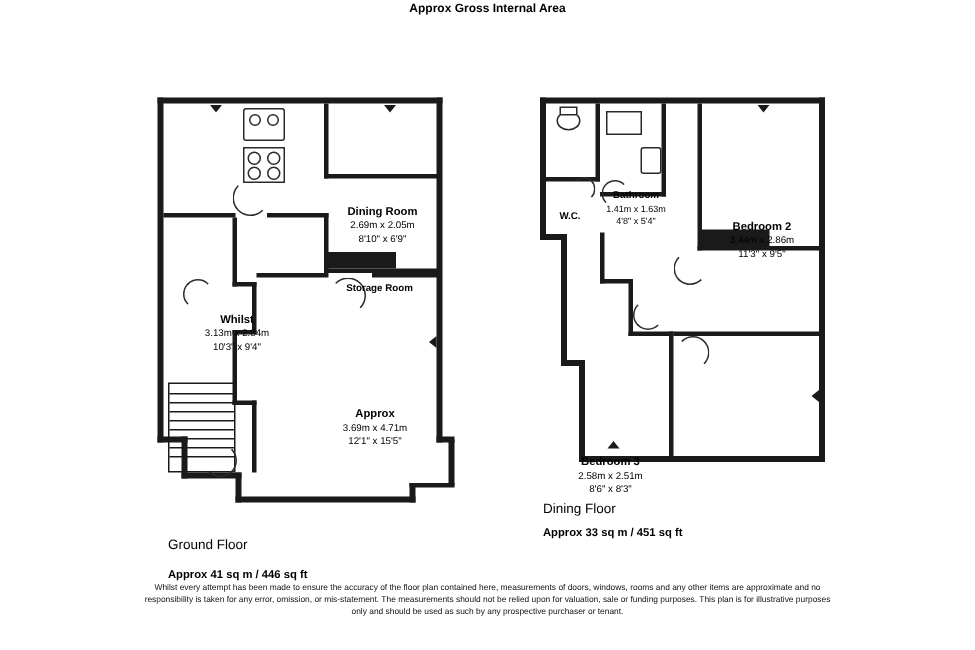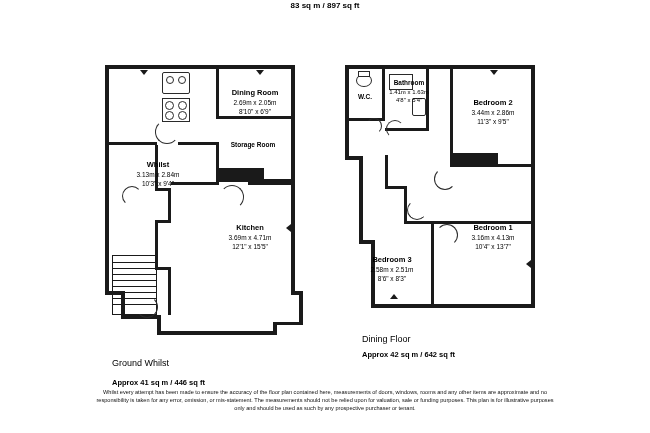--- a/index.html
+++ b/index.html
@@ -46,20 +46,21 @@
   }
 
   
   .room-label {
     position: absolute;
     text-align: center;
     font-size: 7px;
     line-height: 9.5px;
     color: #000;
     white-space: nowrap;
+    margin-top: 48px;
   }
   .room-label .nm {
     font-weight: bold;
     font-size: 7.5px;
     display: block;
   }
   .room-label .dm { display: block; font-size: 6.5px; }
   .room-label.small .nm { font-size: 6.5px; }
   .room-label.small .dm { font-size: 6px; line-height: 8px; }
 
@@ -111,21 +112,21 @@
     position: absolute;
     width: 0; height: 0;
   }
 </style>
 </head>
 <body>
 
 <div class="page">
 
   <div class="header">
-    <div>83 sq m / 897 sq ft</div>
+    <div>Approx Gross Internal Area</div>
   </div>
 
   <div class="plan" style="left:100px; top:60px; width:210px; height:290px;">
 
     <div class="wall" style="left:5px;  top:5px;  width:190px; height:4px;"></div>
 
     <div class="wall" style="left:5px;  top:5px;  width:4px;  height:230px;"></div>
 
     <div class="wall" style="left:5px;  top:231px; width:20px; height:4px;"></div>
     <div class="wall" style="left:21px; top:231px; width:4px;  height:28px;"></div>
@@ -201,30 +202,30 @@
       <span class="nm">Dining Room</span>
       <span class="dm">2.69m x 2.05m</span>
       <span class="dm">8'10" x 6'9"</span>
     </div>
 
     <div class="room-label small" style="left:118px; top:80px; width:70px;">
       <span class="nm">Storage Room</span>
     </div>
 
     <div class="room-label" style="left:120px; top:163px; width:110px; left:95px;">
-      <span class="nm">Kitchen</span>
+      <span class="nm">Approx</span>
       <span class="dm">3.69m x 4.71m</span>
       <span class="dm">12'1" x 15'5"</span>
     </div>
   </div>
 
-  <div class="floor-name" style="left:112px; top:358px;">Ground Whilst</div>
+  <div class="floor-name" style="left:112px; top:358px;">Ground Floor</div>
   <div class="floor-area" style="left:112px; top:378px;">Approx 41 sq m / 446 sq ft</div>
 
-  <div class="plan" style="left:340px; top:60px; width:215px; height:290px;">
+  <div class="plan" style="left:355px; top:60px; width:215px; height:290px;">
 
     <div class="wall" style="left:5px;   top:5px;   width:190px; height:4px;"></div>
     <div class="wall" style="left:5px;   top:5px;   width:4px;   height:95px;"></div>
     <div class="wall" style="left:5px;   top:96px;  width:18px;  height:4px;"></div>
     <div class="wall" style="left:19px;  top:96px;  width:4px;   height:88px;"></div>
     <div class="wall" style="left:19px;  top:180px; width:16px;  height:4px;"></div>
     <div class="wall" style="left:31px;  top:180px; width:4px;   height:68px;"></div>
     <div class="wall" style="left:31px;  top:244px; width:164px; height:4px;"></div>
     <div class="wall" style="left:191px; top:5px;   width:4px;   height:243px;"></div>
 
@@ -271,31 +272,26 @@
       <span class="dm">1.41m x 1.63m</span>
       <span class="dm">4'8" x 5'4"</span>
     </div>
 
     <div class="room-label" style="left:108px; top:38px; width:90px;">
       <span class="nm">Bedroom 2</span>
       <span class="dm">3.44m x 2.86m</span>
       <span class="dm">11'3" x 9'5"</span>
     </div>
 
-    <div class="room-label" style="left:108px; top:163px; width:90px;">
-      <span class="nm">Bedroom 1</span>
-      <span class="dm">3.16m x 4.13m</span>
-      <span class="dm">10'4" x 13'7"</span>
-    </div>
 
     <div class="room-label" style="left:14px; top:195px; width:76px;">
       <span class="nm">Bedroom 3</span>
       <span class="dm">2.58m x 2.51m</span>
       <span class="dm">8'6" x 8'3"</span>
     </div>
   </div>
 
   <div class="floor-name" style="left:362px; top:334px;">Dining Floor</div>
-  <div class="floor-area" style="left:362px; top:350px;">Approx 42 sq m / 642 sq ft</div>
+  <div class="floor-area" style="left:362px; top:350px;">Approx 33 sq m / 451 sq ft</div>
 
   <div class="disclaimer">Whilst every attempt has been made to ensure the accuracy of the floor plan contained here, measurements of doors, windows, rooms and any other items are approximate and no responsibility is taken for any error, omission, or mis-statement. The measurements should not be relied upon for valuation, sale or funding purposes. This plan is for illustrative purposes only and should be used as such by any prospective purchaser or tenant.</div>
 
 </div>
 
 </body></html>

